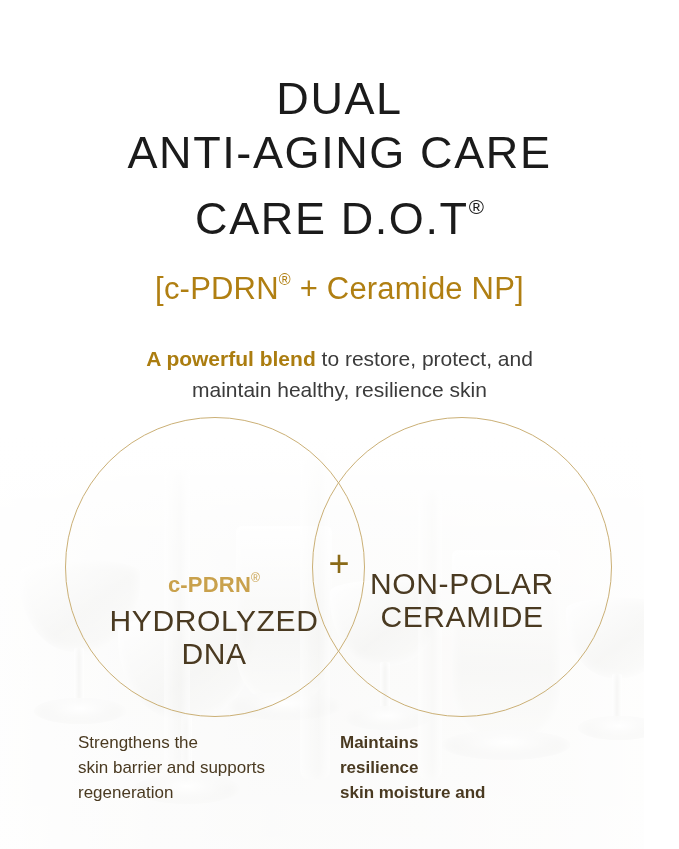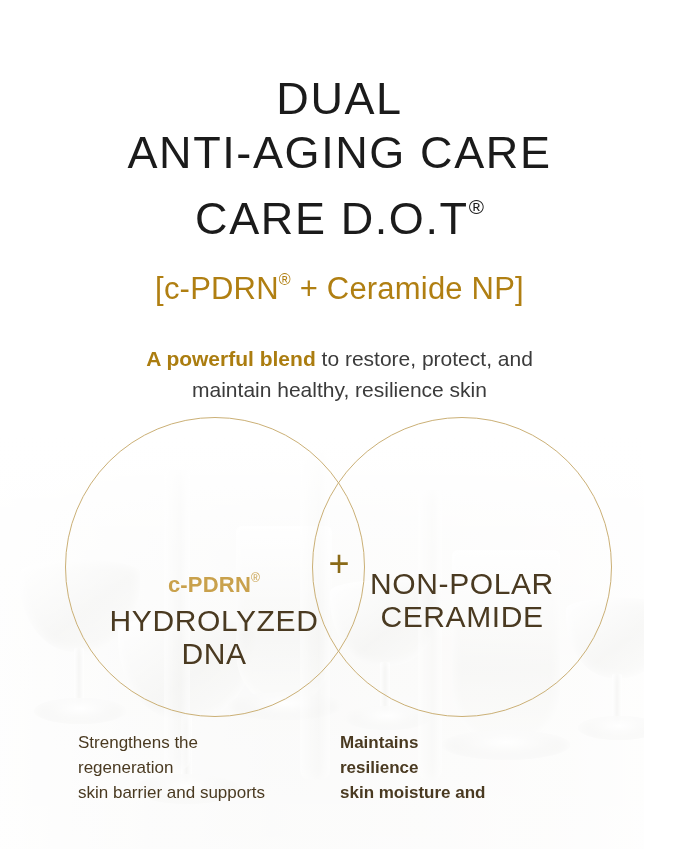--- a/index.html
+++ b/index.html
@@ -270,22 +270,22 @@
     <div class="lobe-sub">
       <span>NON-POLAR</span><br>
       <span>CERAMIDE</span>
     </div>
   </div>
 
   <div class="plus-sign">+</div>
 
   <div class="caption left">
     <span class="cl">Strengthens the</span>
+    <span class="cl">skin barrier and supports</span>
     <span class="cl">regeneration</span>
-    <span class="cl">skin barrier and supports</span>
   </div>
 
   <div class="caption right">
     <span class="cl">Maintains</span>
     <span class="cl">resilience</span>
     <span class="cl">skin moisture and</span>
   </div>
 
 </div>
 

